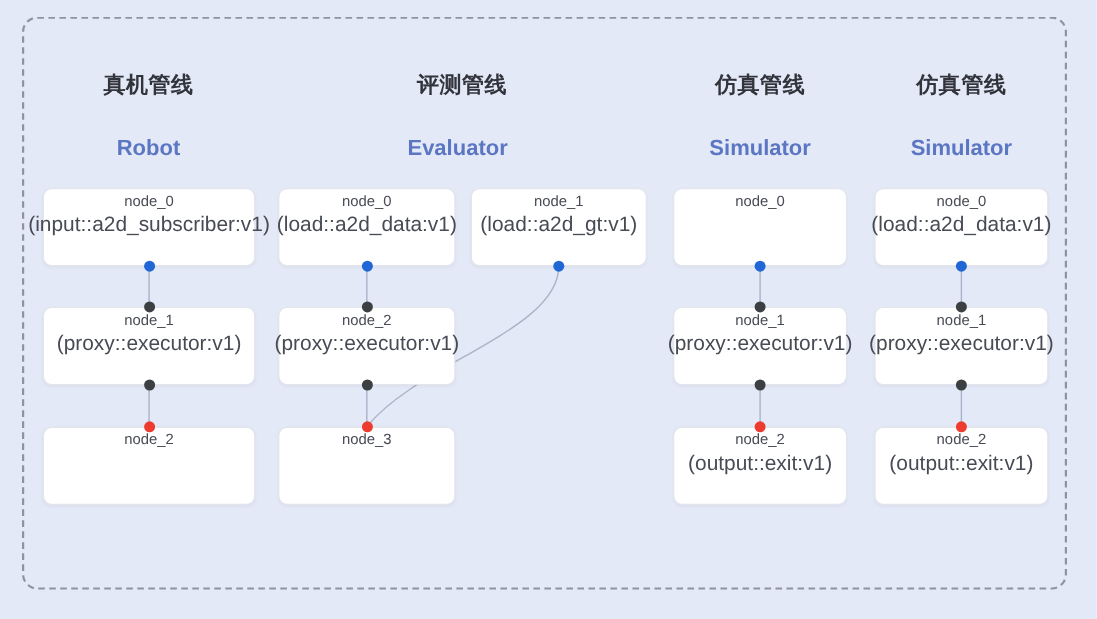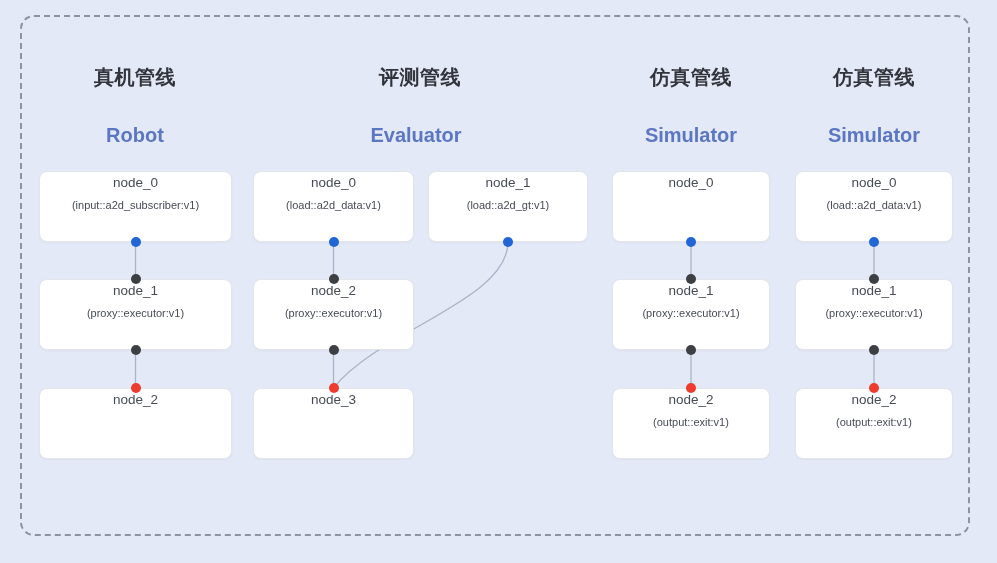--- a/index.html
+++ b/index.html
@@ -38,21 +38,21 @@
   .edges{position:absolute;left:0;top:0;width:997px;height:563px;z-index:1;}
   .edges path{fill:none;stroke:var(--edge);stroke-width:1.3px;}
   .node-box{
     position:absolute;height:71px;box-sizing:border-box;z-index:2;
     background:var(--box-fill);border:1px solid var(--box-border);
     border-radius:8px;display:flex;flex-direction:column;
     align-items:center;
     box-shadow:0 1px 2px rgba(100,110,140,0.06);
   }
   .node-name{font-size:13.5px;color:var(--node-text);line-height:22px;}
-  .node-type{font-size:11px;color:var(--node-text);line-height:22px;}
+  .node-type{font-size:19px;color:var(--node-text);line-height:22px;}
   .dot{
     position:absolute;width:10px;height:10px;border-radius:50%;
     transform:translate(-50%,-50%);z-index:3;
   }
   .dot-blue{background:var(--dot-blue);}
   .dot-dark{background:var(--dot-dark);}
   .dot-red{background:var(--dot-red);}
 </style>
 </head>
 <body>

